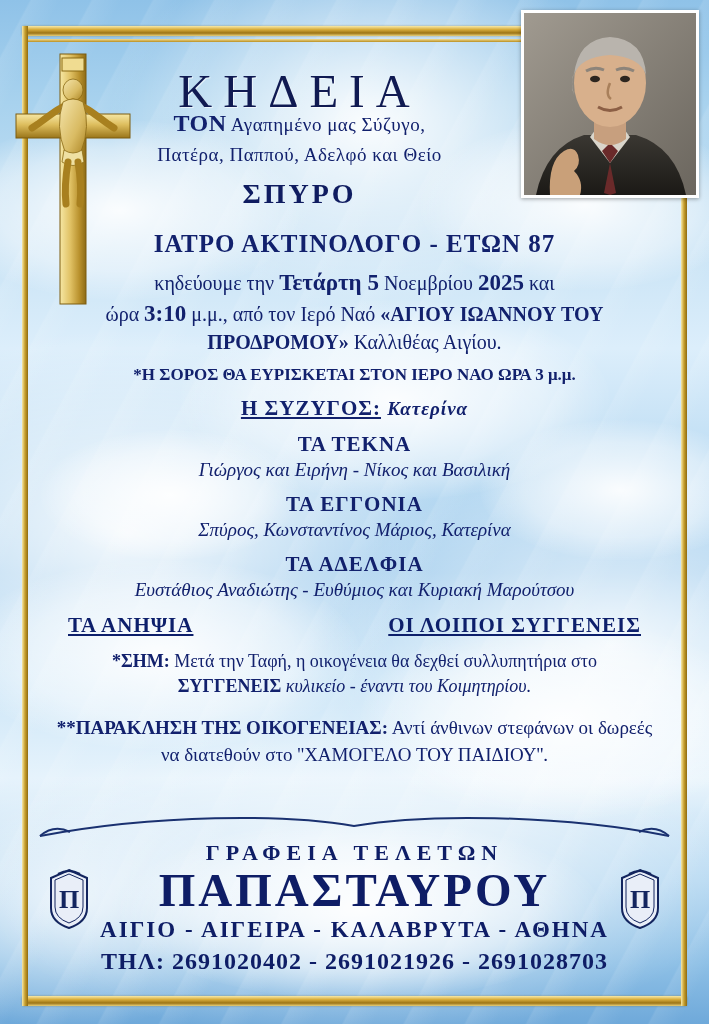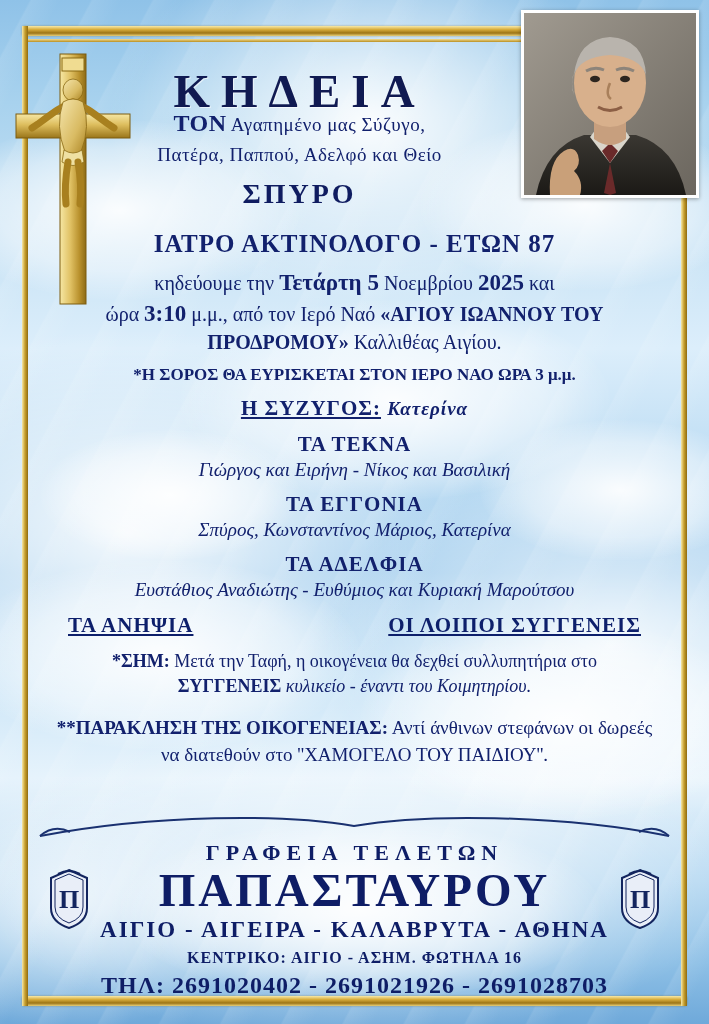--- a/index.html
+++ b/index.html
@@ -95,21 +95,21 @@
     text-align: center;
     color: #0d1f6b;
   }
 
   .title-row {
     position: relative;
     height: 62px;
   }
   .title {
     font-family: "Liberation Serif", serif;
-    font-weight: bold;
+    font-weight: normal;
     font-size: 47px;
     letter-spacing: 11px;
     color: #101a52;
     text-shadow: 1px 1px 0 rgba(255,255,255,0.6);
     margin: 0;
     padding-top: 20px;
     padding-right: 150px;
     padding-left: 40px;
   }
 
@@ -479,17 +479,16 @@
         <path d="M29 2 L47 10 L47 40 Q47 54 29 60 Q11 54 11 40 L11 10 Z" fill="#e9eef8" stroke="#13255f" stroke-width="2"></path>
         <path d="M29 6 L43 12 L43 39 Q43 50 29 55 Q15 50 15 39 L15 12 Z" fill="none" stroke="#13255f" stroke-width="1"></path>
         <text x="29" y="40" text-anchor="middle" font-family="Liberation Serif, serif" font-size="26" font-weight="bold" fill="#13255f">Π</text>
         <path d="M18 6 q11 -6 22 0" fill="none" stroke="#13255f" stroke-width="2"></path>
       </svg>
     </div>
 
     <p class="fh-sub">ΓΡΑΦΕΙΑ ΤΕΛΕΤΩΝ</p>
     <p class="fh-name">ΠΑΠΑΣΤΑΥΡΟΥ</p>
     <p class="fh-cities">ΑΙΓΙΟ - ΑΙΓΕΙΡΑ - ΚΑΛΑΒΡΥΤΑ - ΑΘΗΝΑ</p>
-    <p class="fh-addr">ΚΕΝΤΡΙΚΟ: ΑΙΓΙΟ - ΑΣΗΜ. ΦΩΤΗΛΑ 16</p>
     <p class="fh-tel">ΤΗΛ: 2691020402 - 2691021926 - 2691028703</p>
   </div>
 
 </div>
 
 </body></html>

